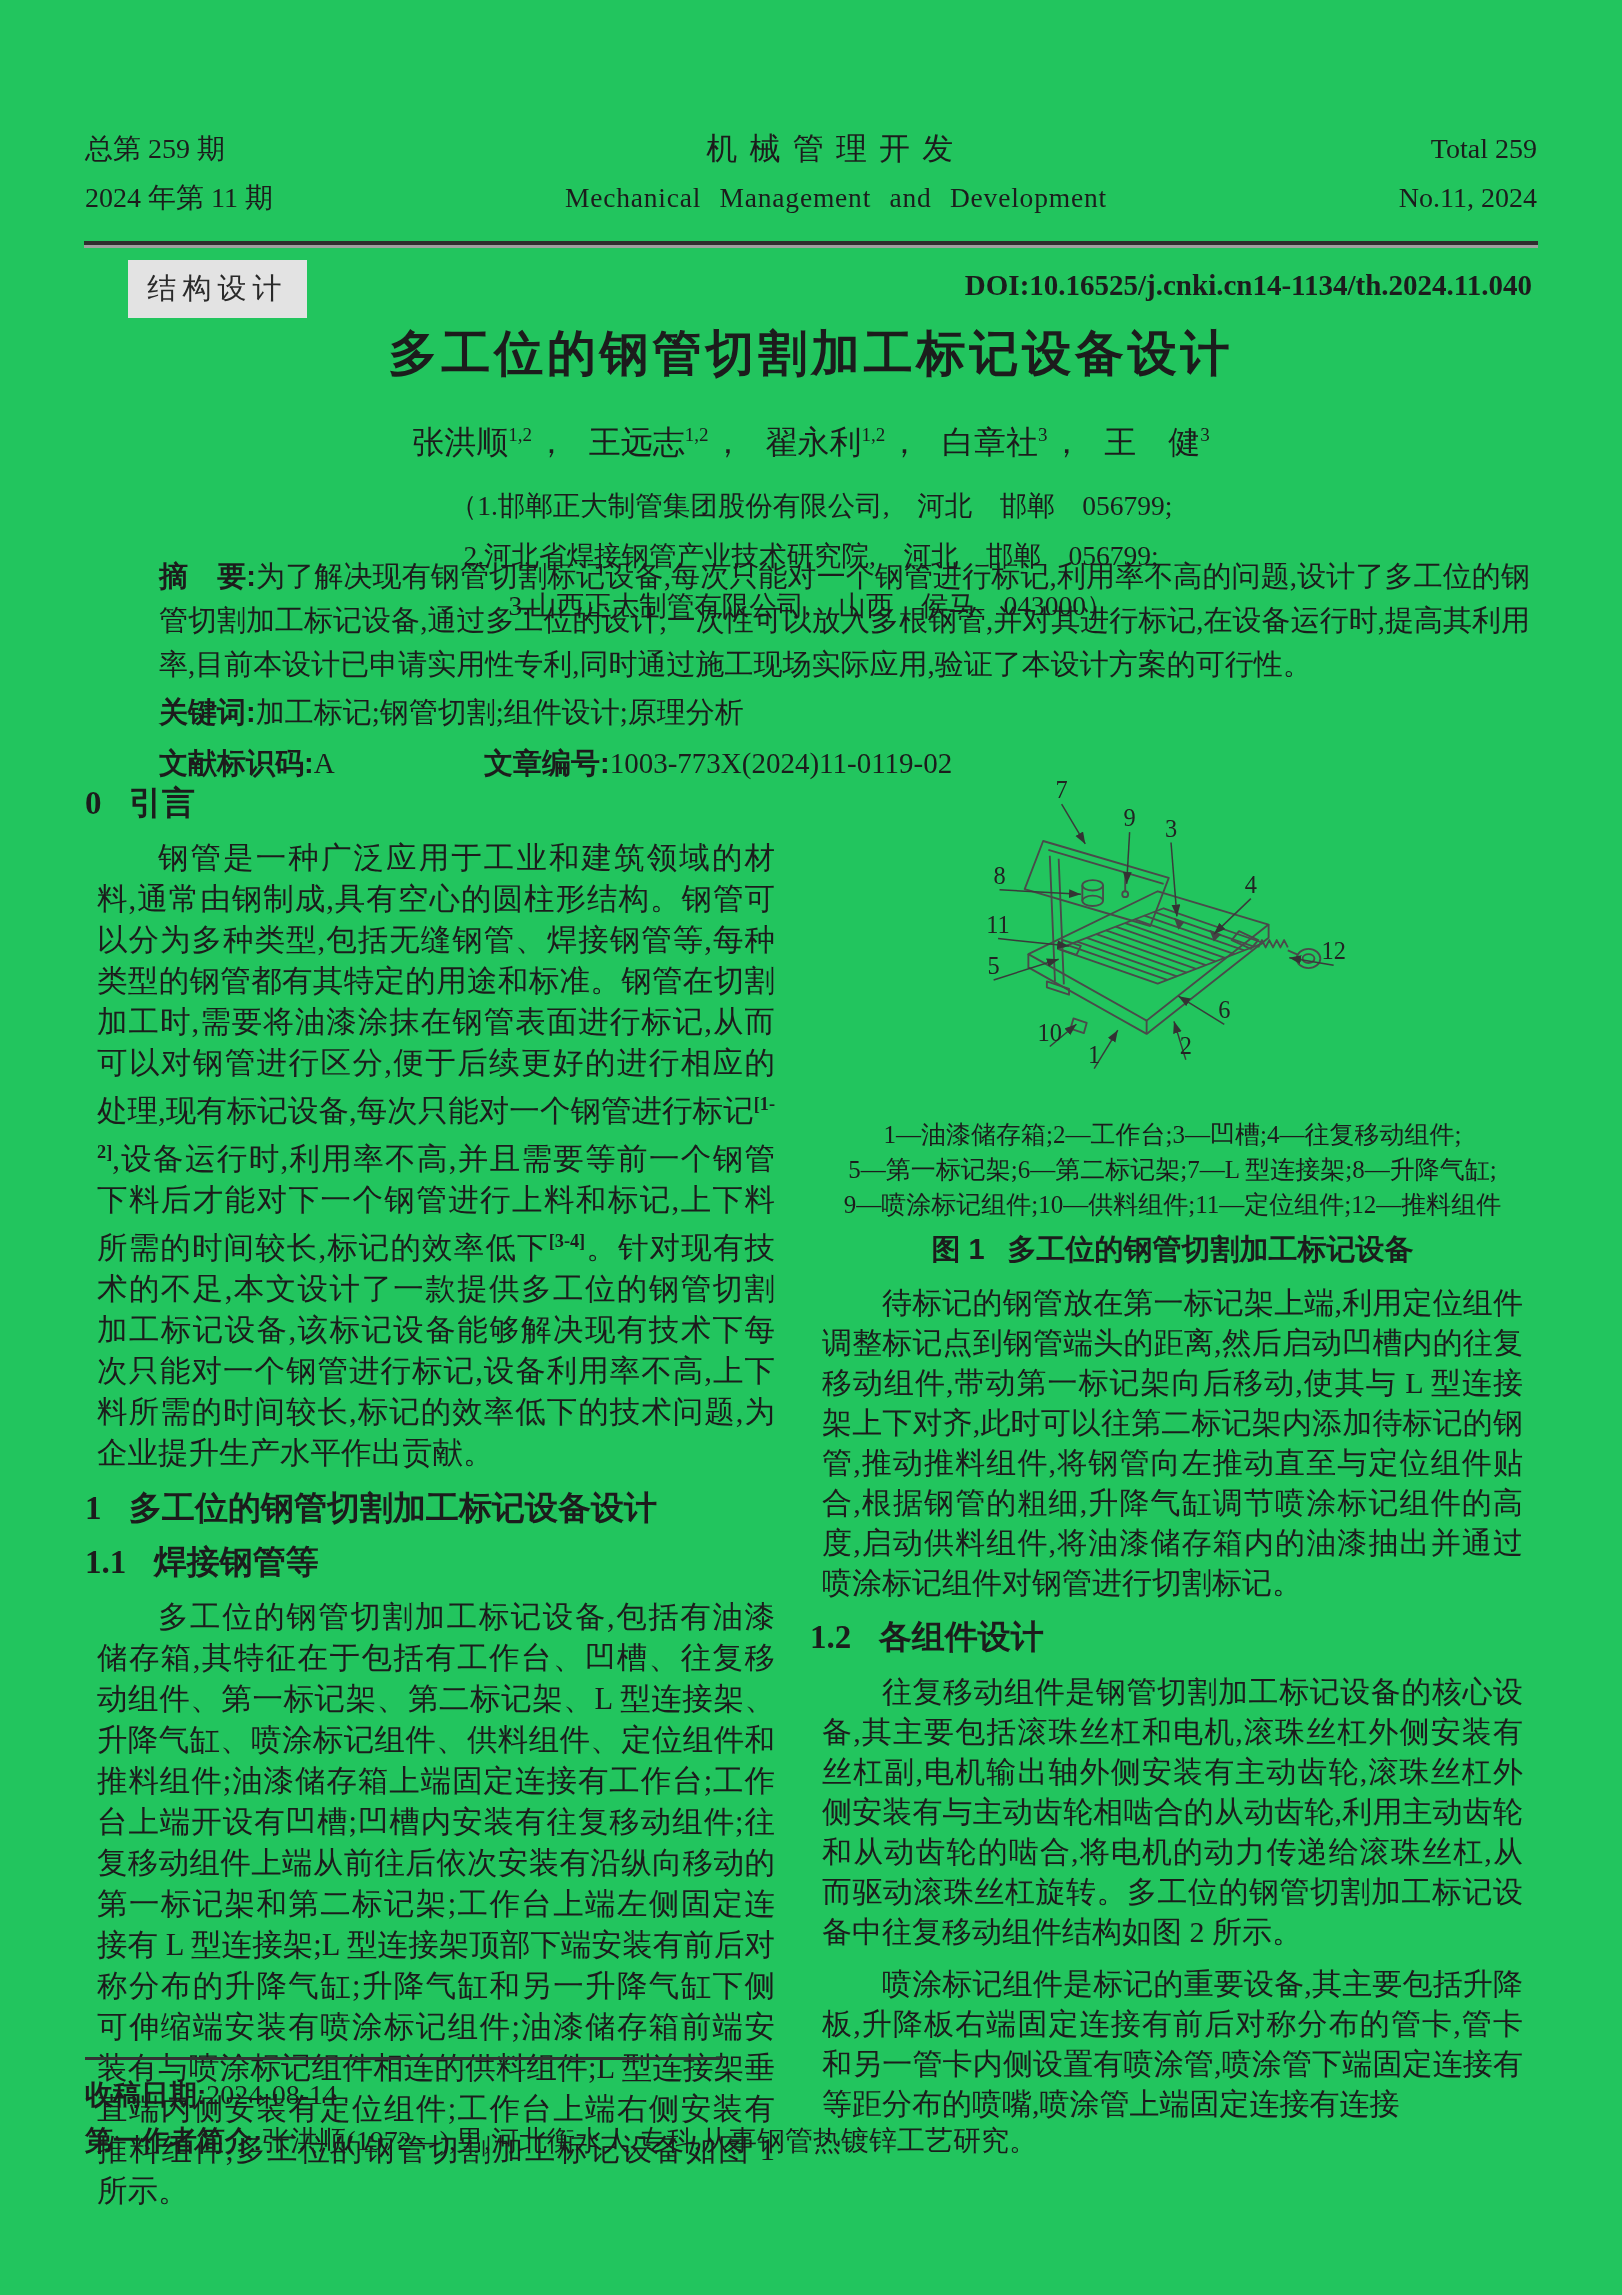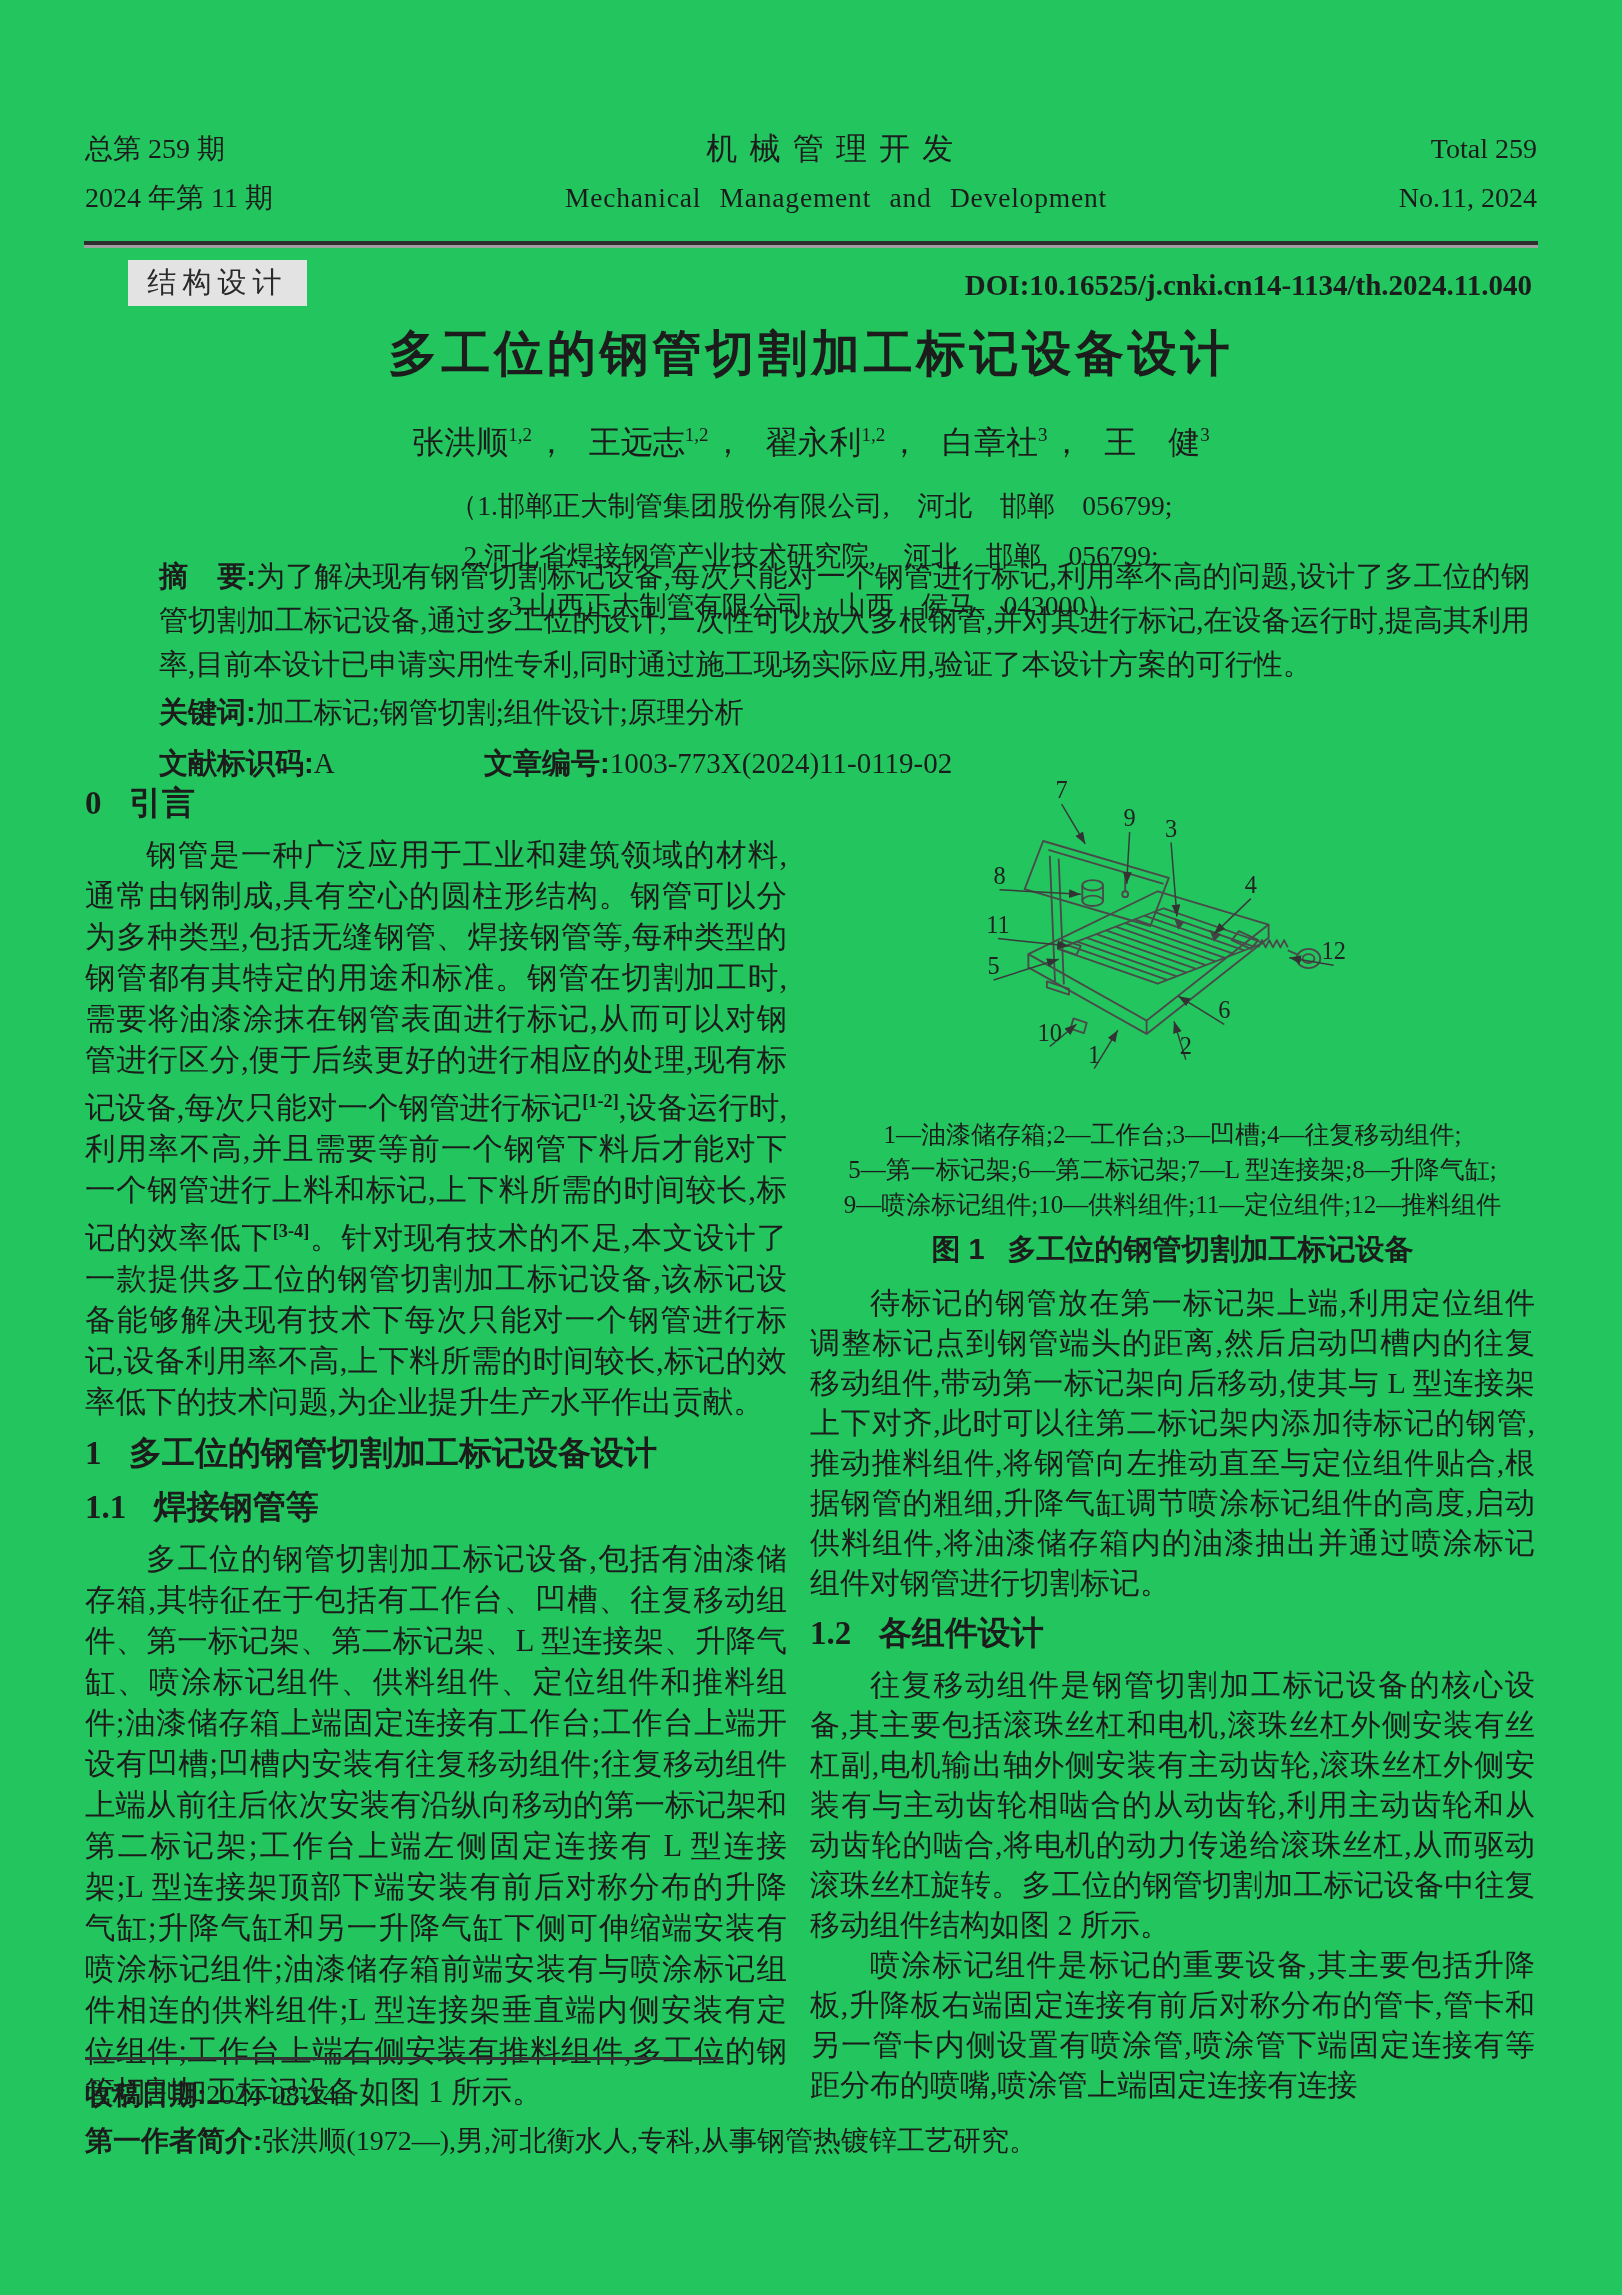--- a/index.html
+++ b/index.html
@@ -12,21 +12,21 @@
   
   .jheader{position:absolute;top:124px;left:85px;right:85px;display:flex;justify-content:space-between;align-items:flex-start;}
   .jh-left{font-size:28px;line-height:49px;}
   .jh-center{text-align:center;font-size:31px;line-height:49px;}
   .jh-center .cn{letter-spacing:12.2px;}
   .jh-center .en{font-size:27.5px;word-spacing:10.7px;letter-spacing:0.8px;}
   .jh-right{text-align:right;font-size:28px;line-height:49px;}
   .rule{position:absolute;top:241px;left:84px;right:84px;height:6.9px;
         background:linear-gradient(#2e2e2e 58%,#a0a0a0 58%);}
   
-  .badge{position:absolute;top:260px;left:128px;width:179px;height:46px;background:#e3e3e3;
+  .badge{position:absolute;top:260px;left:128px;width:179px;height:58px;background:#e3e3e3;
          display:flex;align-items:center;justify-content:center;
          font-family:"Liberation Sans",sans-serif;font-size:29px;letter-spacing:6.1px;color:#2a2a2a;}
   .doi{position:absolute;top:269px;right:90px;font-weight:bold;font-size:29px;}
   
   .title{position:absolute;top:321px;left:0;right:0;text-align:center;
          font-family:"Liberation Sans",sans-serif;font-weight:bold;font-size:49px;letter-spacing:3.8px;}
   .authors{position:absolute;top:421px;left:0;right:0;text-align:center;font-size:32px;}
   .authors sup{font-size:19px;}
   .a-sep{margin:0 13.7px 0 3.1px;}
   .affils{position:absolute;top:481px;left:0;right:0;text-align:center;font-size:27.5px;line-height:50px;}
@@ -38,21 +38,21 @@
   .clc-row{margin-top:12.2px;font-size:29px;display:flex;}
   .clc-a{width:547px;}
   .clc-b{width:325px;}
   
   .columns{position:absolute;top:773px;left:85px;display:flex;gap:23px;}
   .col-l{width:702px;}
   .col-r{width:725px;}
   .sec-h{display:flex;font-family:"Liberation Sans",sans-serif;font-weight:bold;
          font-size:33px;margin:7.6px 0 9.2px 0;align-items:baseline;}
   .sec-h .num{margin-right:27.5px;font-family:"Liberation Serif",serif;font-weight:bold;}
-  .body-p{margin:0;font-size:30.5px;line-height:41px;text-align:justify;text-indent:2em;}
+  .body-p{margin:12px;font-size:30.5px;line-height:41px;text-align:justify;text-indent:2em;}
   .body-p sup{font-size:18.3px;font-weight:bold;}
   .col-r .body-p{font-size:30px;line-height:40px;}
   
   .figure{width:725px;}
   .fig-canvas{width:725px;height:340px;}
   svg .draw{stroke:#4a4a4a;stroke-width:2.5;fill:none;stroke-linejoin:round;}
   svg .fillp{fill:#444;stroke:none;}
   svg .callout-line{stroke:#3a3a3a;stroke-width:2;fill:none;}
   svg .callout-num{font-family:"Liberation Serif",serif;font-size:33px;fill:#222;text-anchor:middle;}
   .legend{text-align:center;font-size:25px;line-height:35px;}

